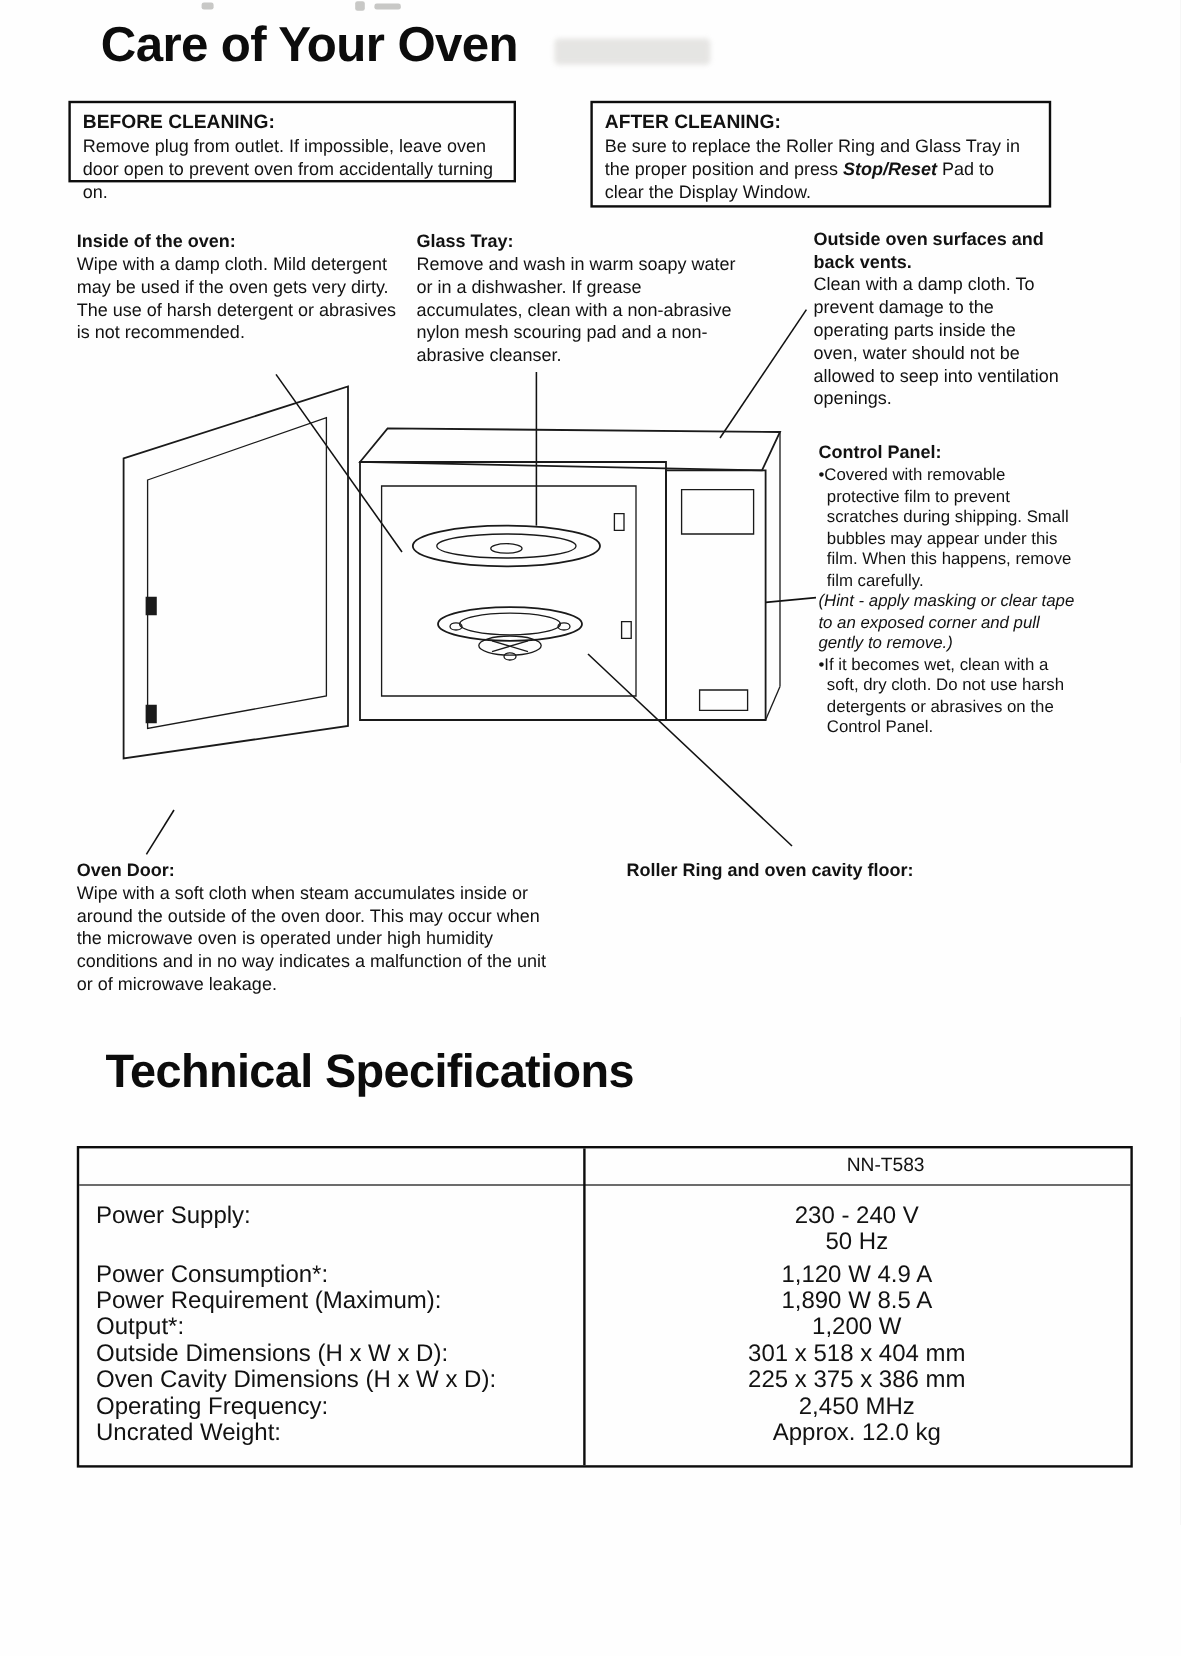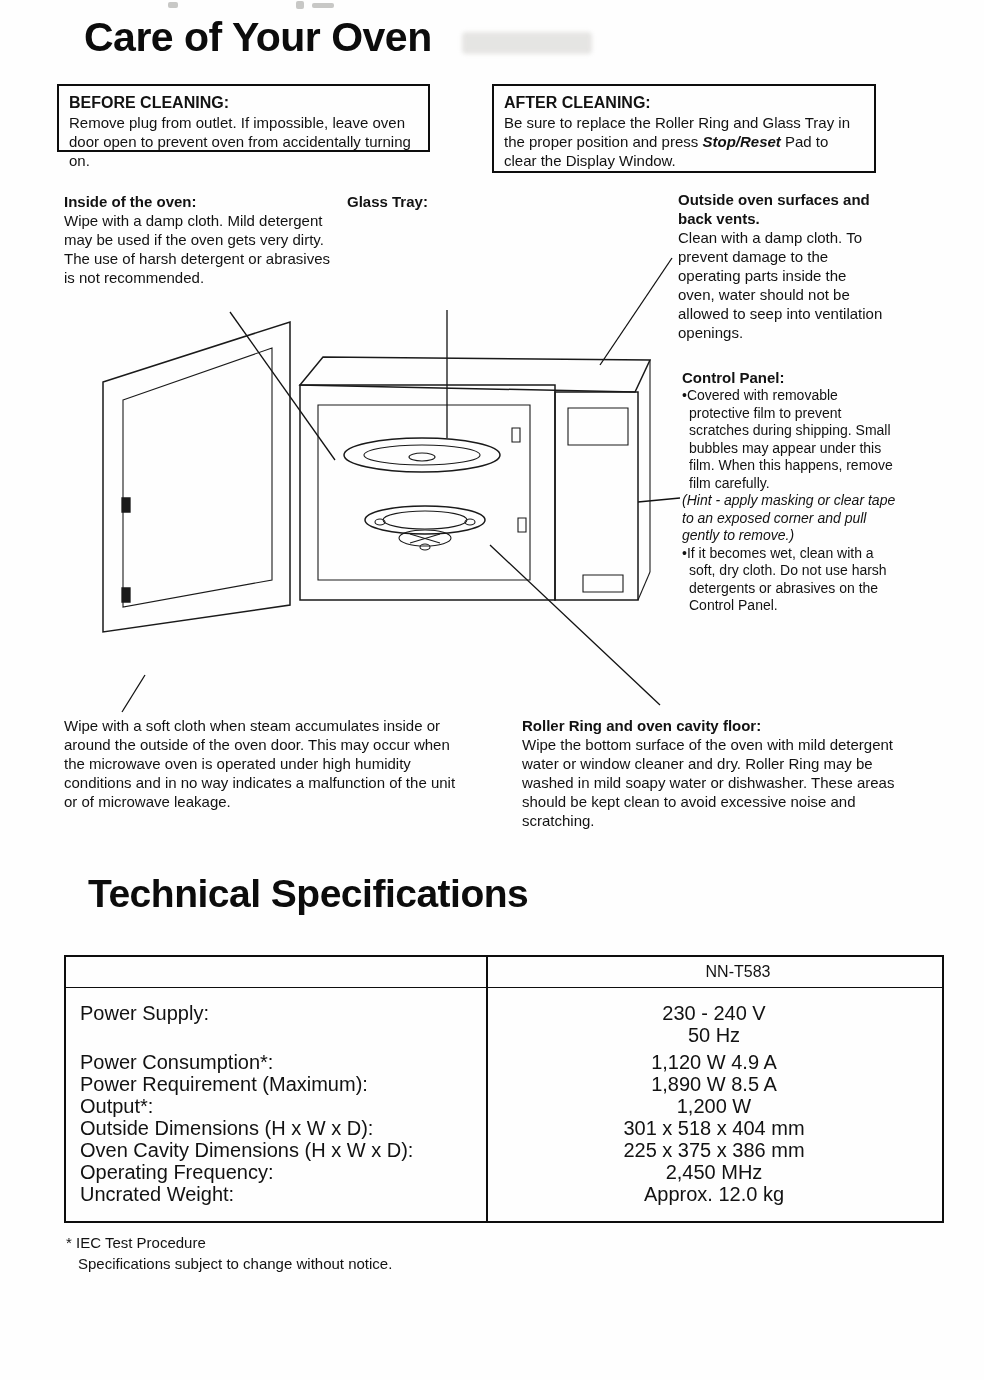--- a/index.html
+++ b/index.html
@@ -88,20 +88,21 @@
     <div class="care-body">Wipe with a damp cloth. Mild detergent may be used if the oven gets very dirty. The use of harsh detergent or abrasives is not recommended.</div>
   </div>
 
   <div class="abs notice-box" style="left:492px;top:84px;width:384px;height:89px;">
     <div class="notice-heading">AFTER CLEANING:</div>
     <div class="notice-body"><span>Be sure to replace the Roller Ring and Glass Tray in the proper position and press </span><span class="bold-italic">Stop/Reset</span><span> Pad to clear the Display Window.</span></div>
   </div>
 
   <div class="abs care-block" style="left:347px;top:192px;width:272px;">
     <div class="care-heading">Glass Tray:</div>
+    <div class="care-body">Remove and wash in warm soapy water or in a dishwasher. If grease accumulates, clean with a non-abrasive nylon mesh scouring pad and a non-abrasive cleanser.</div>
   </div>
 
   <div class="abs care-block" style="left:678px;top:190px;width:206px;">
     <div class="care-heading">Outside oven surfaces and back vents.</div>
     <div class="care-body">Clean with a damp cloth. To prevent damage to the operating parts inside the oven, water should not be allowed to seep into ventilation openings.</div>
   </div>
 
   <div class="abs cp-block" style="left:682px;top:368px;width:214px;">
     <div class="care-heading">Control Panel:</div>
     <div class="cp-bullet">•Covered with removable protective film to prevent scratches during shipping. Small bubbles may appear under this film. When this happens, remove film carefully.</div>
@@ -145,26 +146,26 @@
     <rect class="ln-thin" x="452" y="178" width="8" height="14"></rect>
     <rect class="ln-thin" x="458" y="268" width="8" height="14"></rect>
 
     <polygon class="ln" points="43,132 230,72 230,355 43,382"></polygon>
     <polygon class="ln-thin" points="63,150 212,98 212,330 63,357"></polygon>
     <rect class="ln-fill" x="62" y="248" width="8" height="14"></rect>
     <rect class="ln-fill" x="62" y="338" width="8" height="14"></rect>
   </svg>
 
   <div class="abs care-block" style="left:64px;top:716px;width:398px;">
+    <div class="care-heading">Oven Door:</div>
     <div class="care-body">Wipe with a soft cloth when steam accumulates inside or around the outside of the oven door. This may occur when the microwave oven is operated under high humidity conditions and in no way indicates a malfunction of the unit or of microwave leakage.</div>
   </div>
 
   <div class="abs care-block" style="left:522px;top:716px;width:392px;">
     <div class="care-heading">Roller Ring and oven cavity floor:</div>
-    <div class="care-body">Wipe the bottom surface of the oven with mild detergent water or window cleaner and dry. Roller Ring may be washed in mild soapy water or dishwasher. These areas should be kept clean to avoid excessive noise and scratching.</div>
   </div>
 
   <h1 class="abs specs-title" style="left:88px;top:872px;">Technical Specifications</h1>
 
   <div class="abs spec-table" style="left:64px;top:955px;position:absolute;">
     <div class="spec-vline"></div>
     <div class="spec-header">
       <div class="spec-header-left"></div>
       <div class="spec-header-right">NN-T583</div>
     </div>
@@ -221,18 +222,14 @@
 
     <div class="spec-row">
       <div class="spec-label">Uncrated Weight:</div>
       <div class="spec-values">
             <div>Approx. 12.0 kg</div>
           </div>
     </div>
   </div>
   </div>
 
-  <div class="abs footnote" style="left:66px;top:1232px;width:500px;">
-    <div>* IEC Test Procedure</div>
-    <div class="footnote-indent">Specifications subject to change without notice.</div>
-  </div>
 
 </div>
 
 </body></html>

